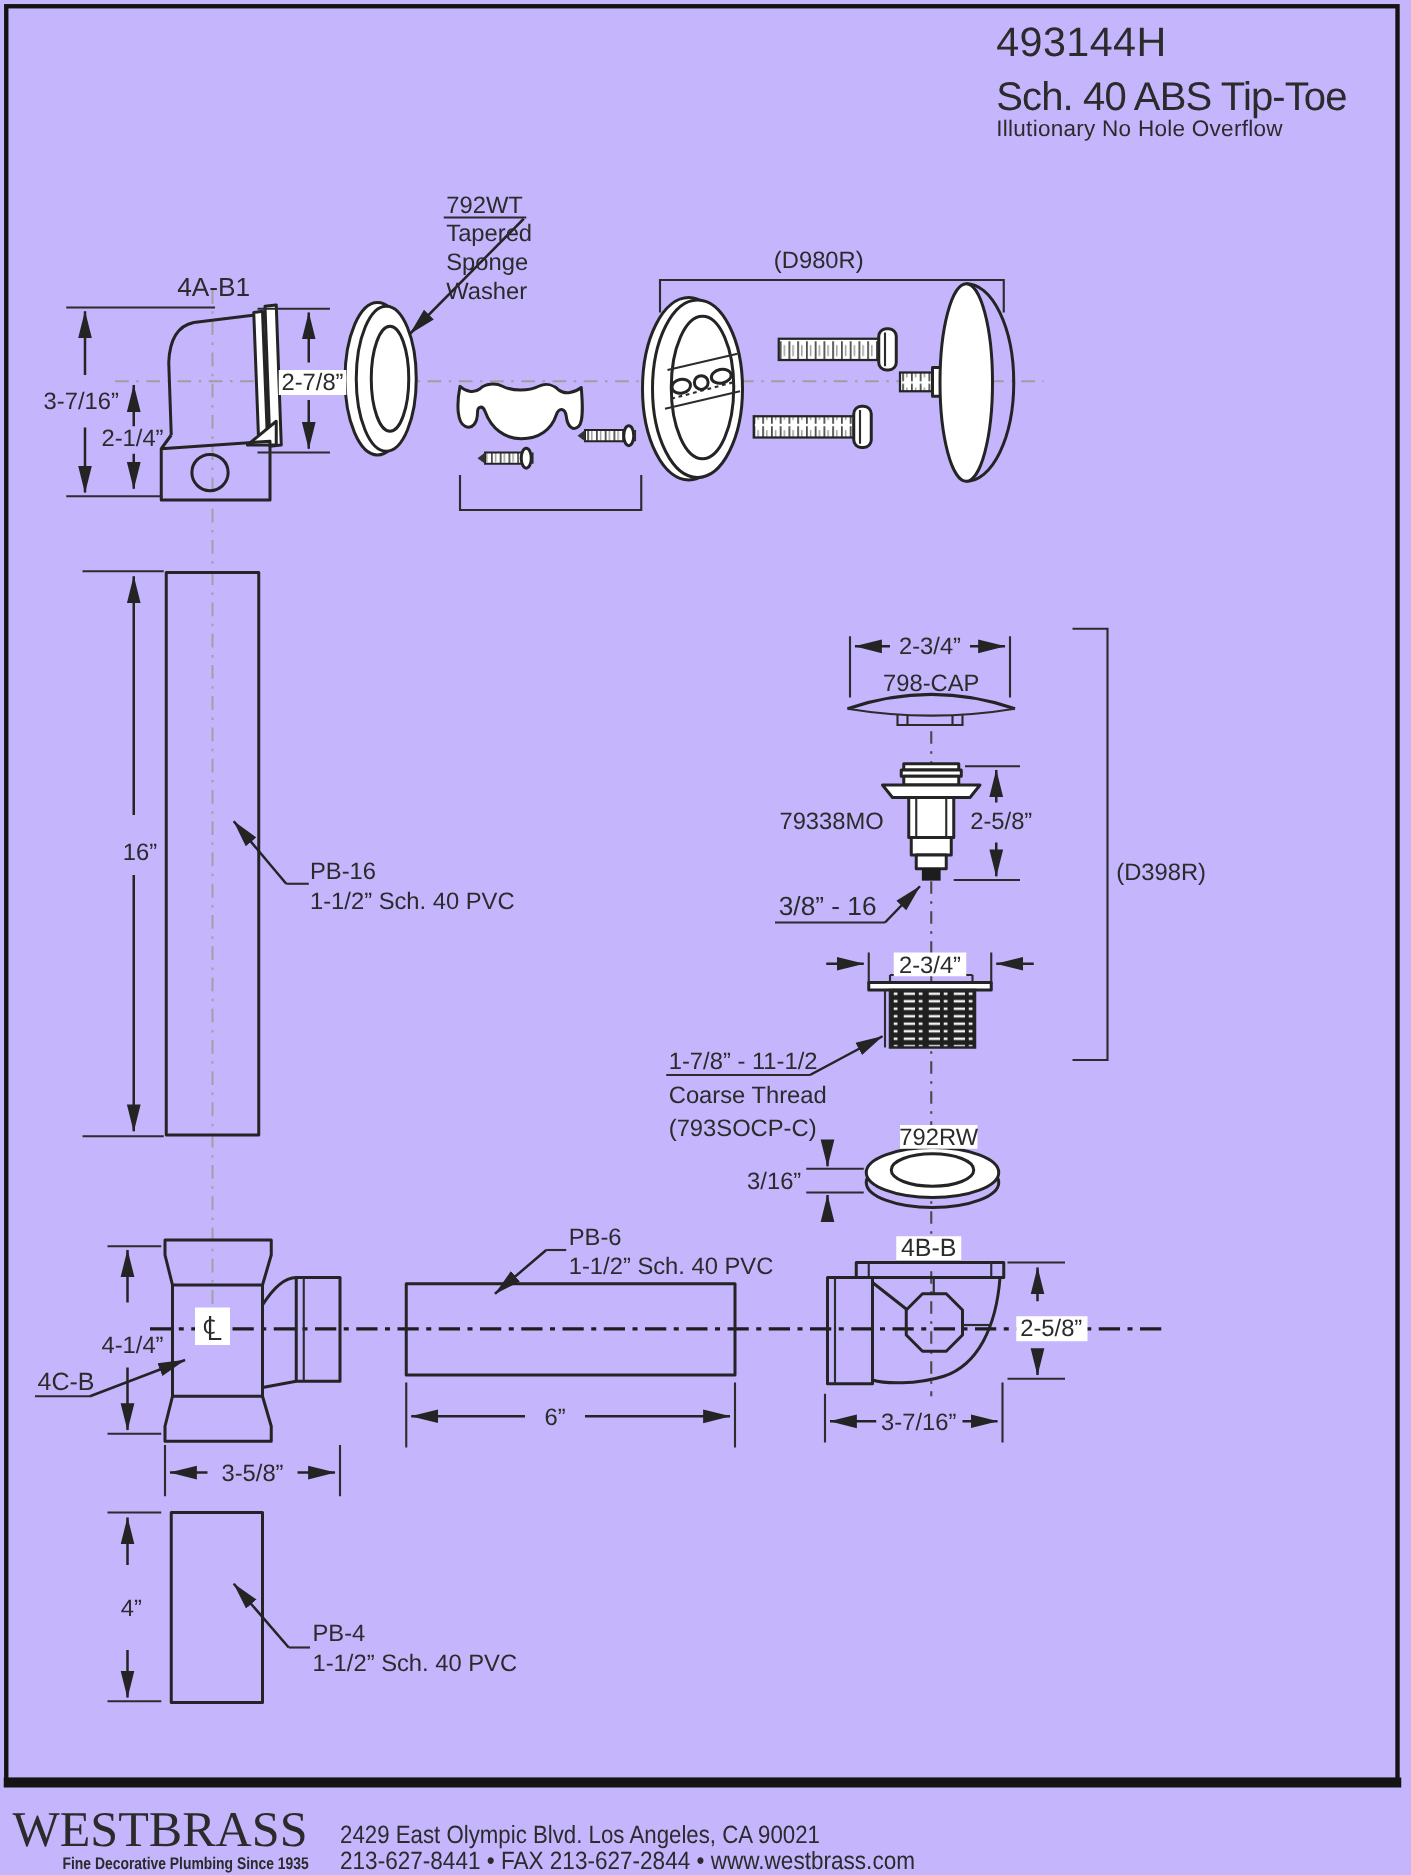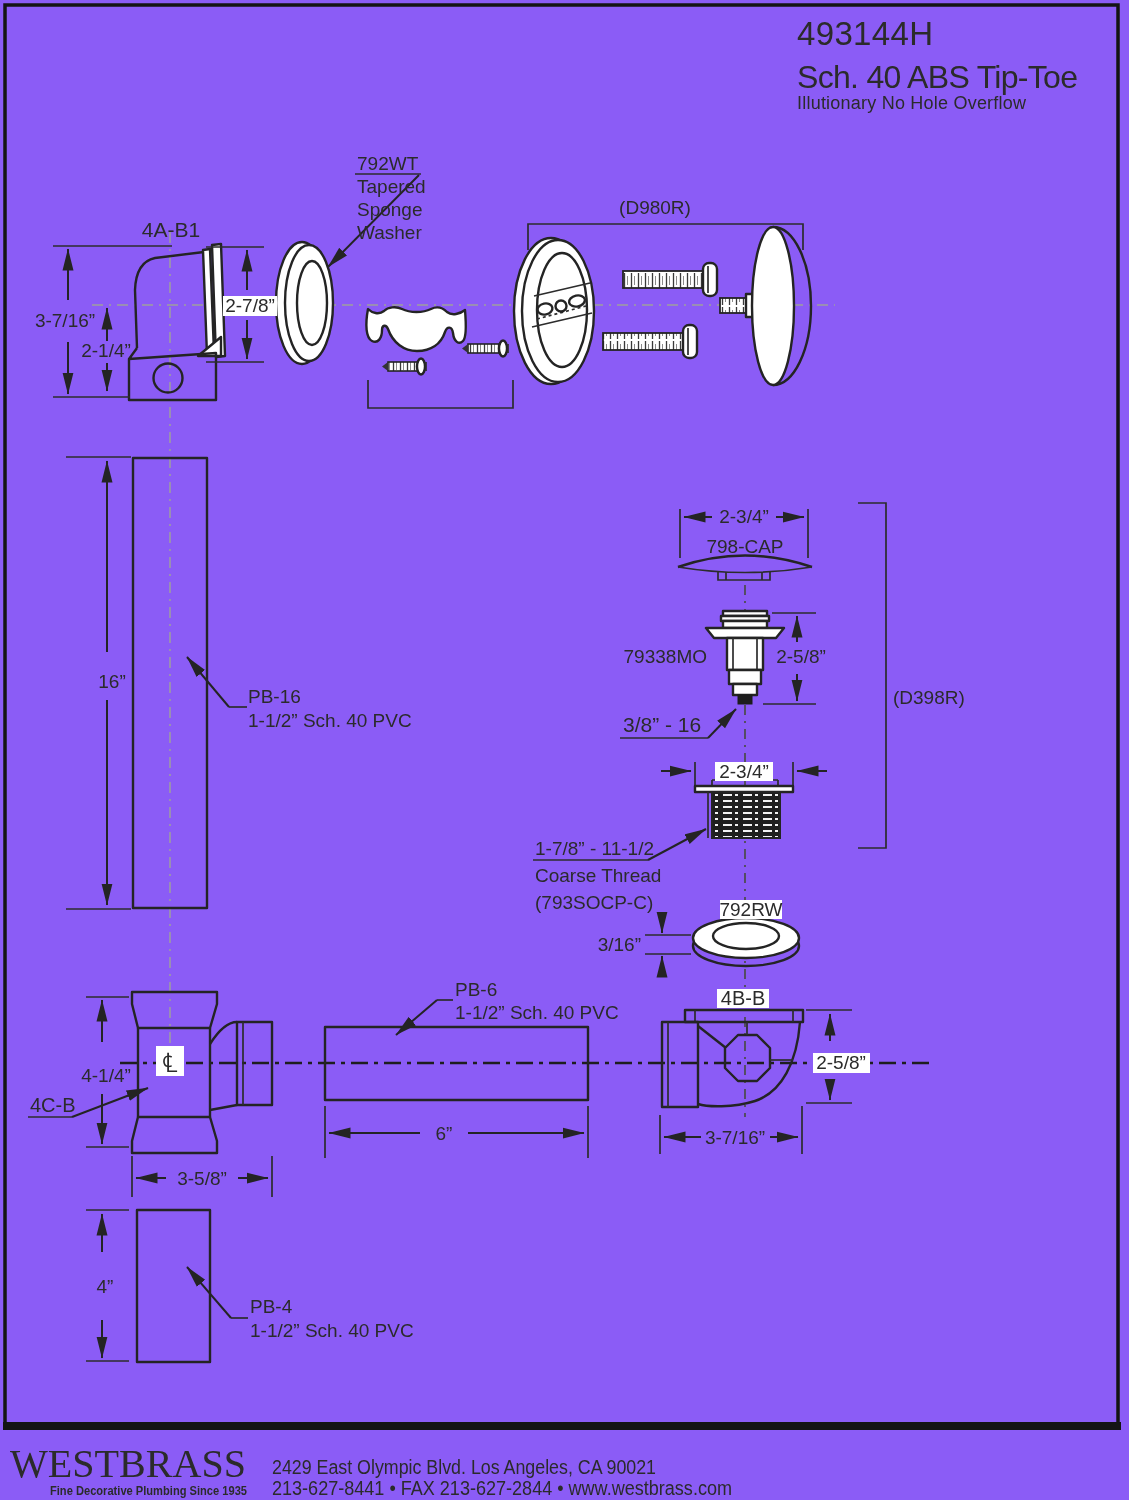--- a/index.html
+++ b/index.html
@@ -1,16 +1,16 @@
 <!DOCTYPE html>
 <html><head>
 <meta charset="utf-8">
 <style>
   html,body{margin:0;padding:0;background:#e8e8e8;}
-  #page{position:relative;width:1129px;height:1500px;background:#8b5cf6;overflow:hidden;
+  #page{position:relative;width:1129px;height:1500px;background:#c4b5fd;overflow:hidden;
         font-family:"Liberation Sans",sans-serif;}
   svg{position:absolute;left:0;top:0;}
   svg text{font-family:"Liberation Sans",sans-serif;fill:#2b2b2b;}
   .ln{fill:none;stroke:#242424;stroke-width:2.4;stroke-linejoin:round;}
   .lnw{fill:#ffffff;stroke:#242424;stroke-width:2.4;stroke-linejoin:round;}
   .thin{fill:none;stroke:#2c2c2c;stroke-width:1.7;}
   .dim{fill:none;stroke:#242424;stroke-width:2;stroke-linecap:butt;}
   .cl-gray{stroke:#9f9f9f;stroke-width:1.5;stroke-dasharray:11 6 2 6;fill:none;}
   .cl-mid{stroke:#4a4a4a;stroke-width:1.7;stroke-dasharray:10 6 2 6;fill:none;}
   .cl-dark{stroke:#1e1e1e;stroke-width:2.6;stroke-dasharray:17 6 4 6;fill:none;}

